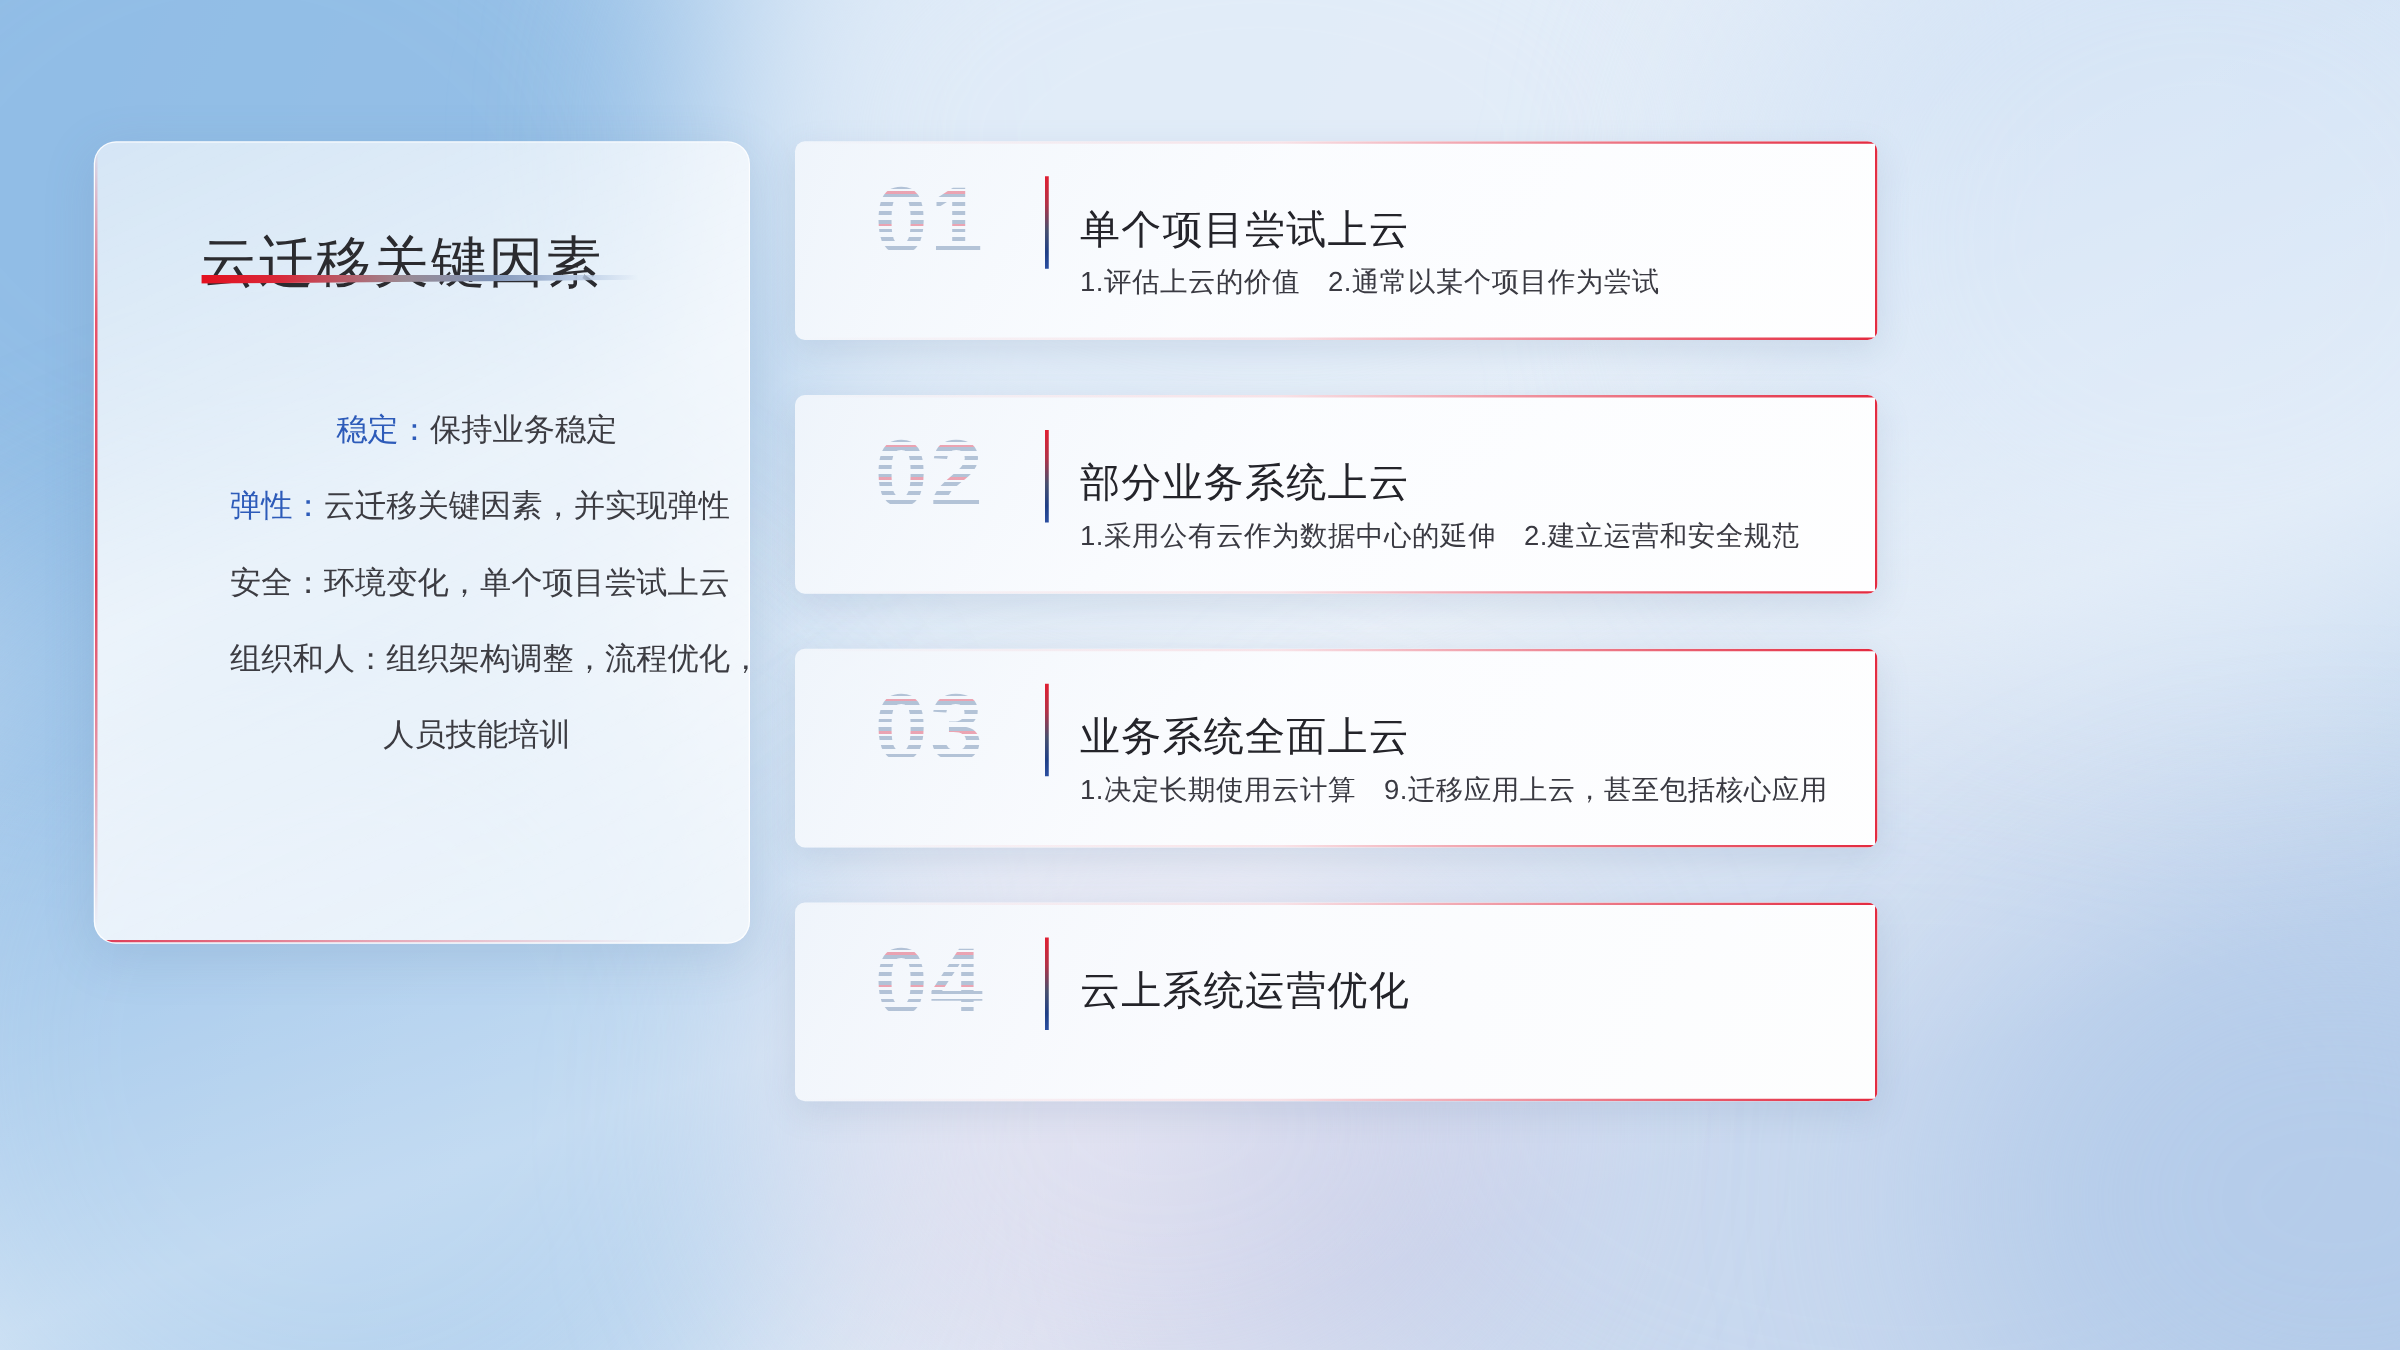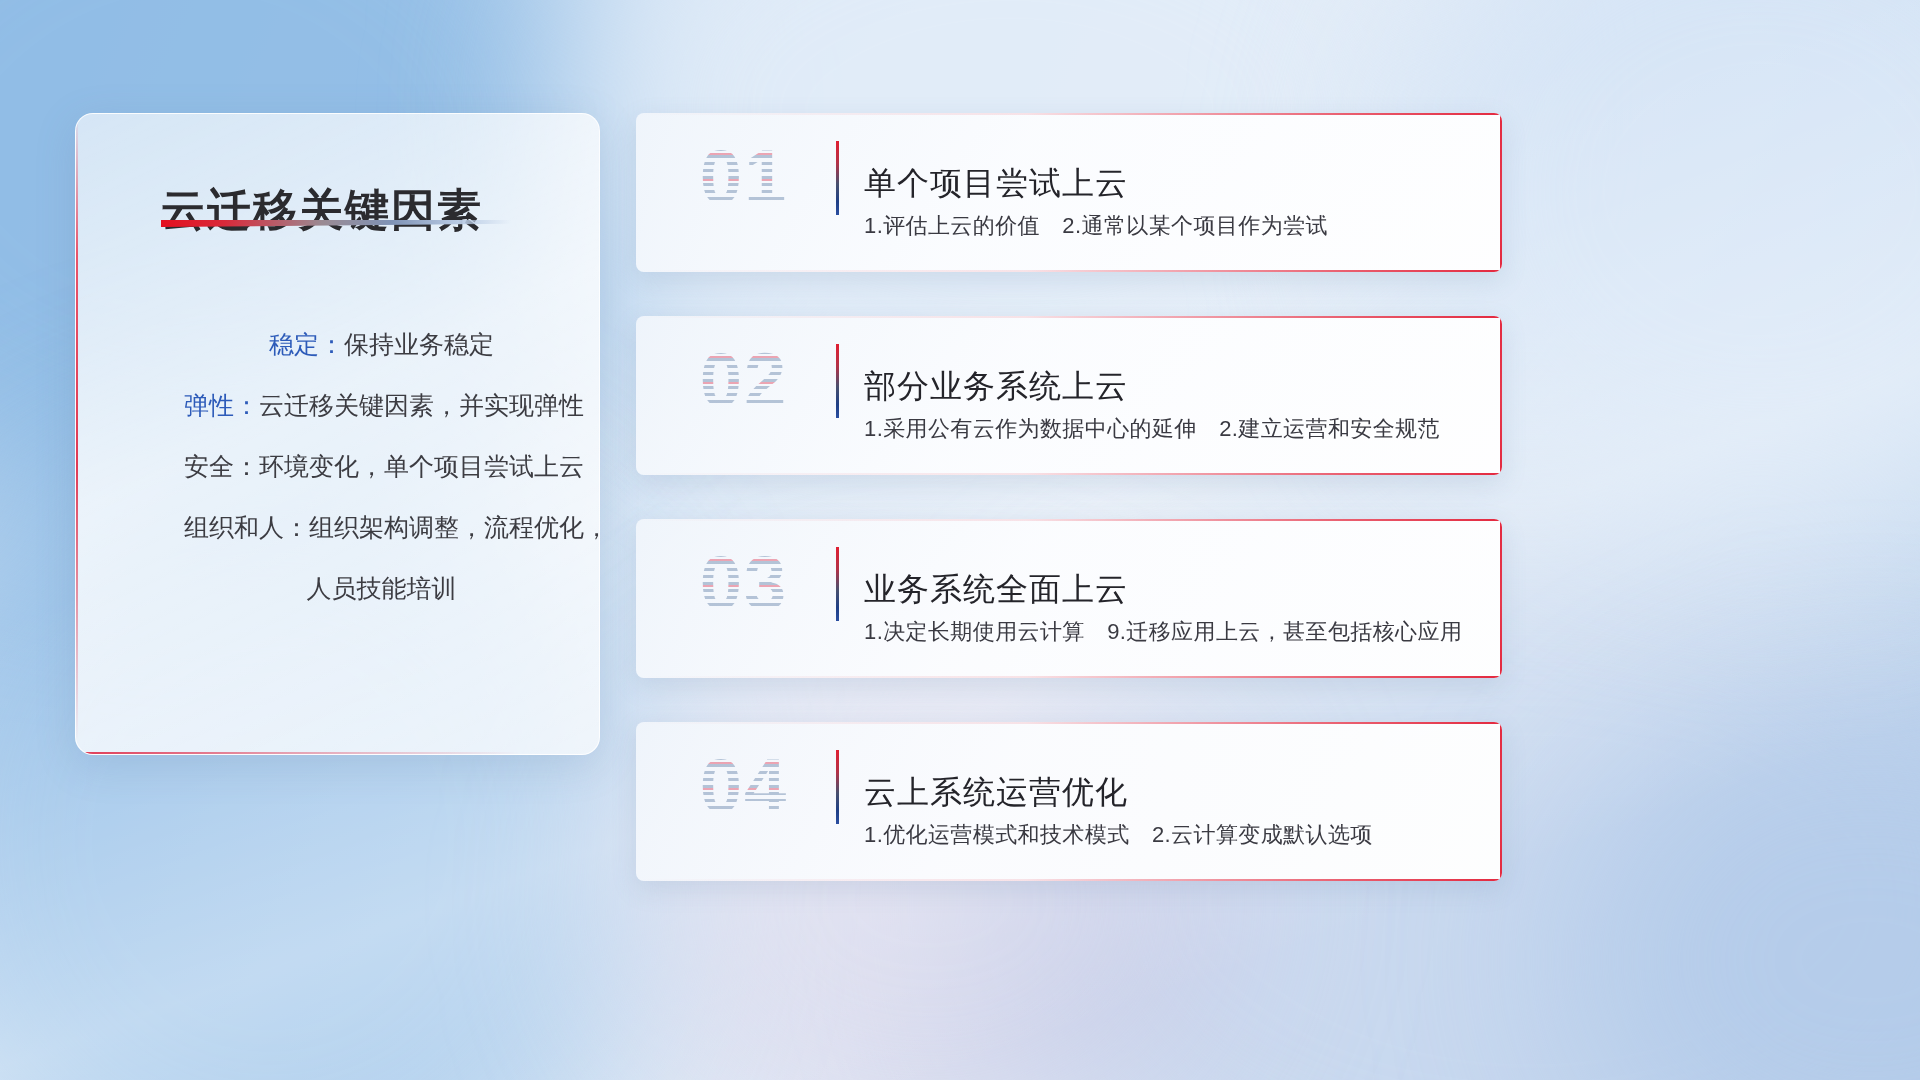--- a/index.html
+++ b/index.html
@@ -35,21 +35,21 @@
   #left-panel::before{
     content:"";position:absolute;left:0;top:0;bottom:0;width:2px;
     background:linear-gradient(180deg,rgba(235,240,248,0) 0%,#e8536a 22%,#e03a55 55%,rgba(235,240,248,0) 98%);
   }
   #left-panel::after{
     content:"";position:absolute;left:0;right:0;bottom:0;height:2px;
     background:linear-gradient(90deg,#e03a55 0%,rgba(224,58,85,.45) 40%,rgba(224,58,85,0) 85%);
   }
   .panel-title{
     position:absolute;left:85px;top:38px;
-    font-size:44px;font-weight:700;letter-spacing:2px;color:#2b2b2f;white-space:nowrap;
+    font-size:44px;font-weight:400;letter-spacing:2px;color:#2b2b2f;white-space:nowrap;
   }
   .title-rule{
     position:absolute;left:85px;top:106px;width:350px;height:7px;
     background:linear-gradient(90deg,#e3101f 0%,#d9293a 18%,#9a8a93 46%,#7f93b6 66%,#b9cbe4 85%,rgba(200,214,233,0) 100%);
     clip-path:polygon(0 0,100% 0,100% 55%,0 100%);
   }
   .factor-list{position:absolute;left:30px;top:200px;right:20px;}
   .factor{
     font-size:25px;line-height:61px;color:#3c3c42;white-space:nowrap;padding-left:78px;text-align:center;
   }
@@ -180,16 +180,15 @@
     <p class="card-desc">1.决定长期使用云计算　9.迁移应用上云，甚至包括核心应用</p>
   </article>
 
   <article class="card">
     <div class="card-top-line"></div>
     <div class="card-bot-line"></div>
     <div class="card-num">04</div>
     <div class="card-num-red">04</div>
     <div class="card-divider"></div>
     <h2 class="card-title">云上系统运营优化</h2>
-    <p class="card-desc">1.优化运营模式和技术模式　2.云计算变成默认选项</p>
   </article>
 
 </section>
 
 </body></html>

